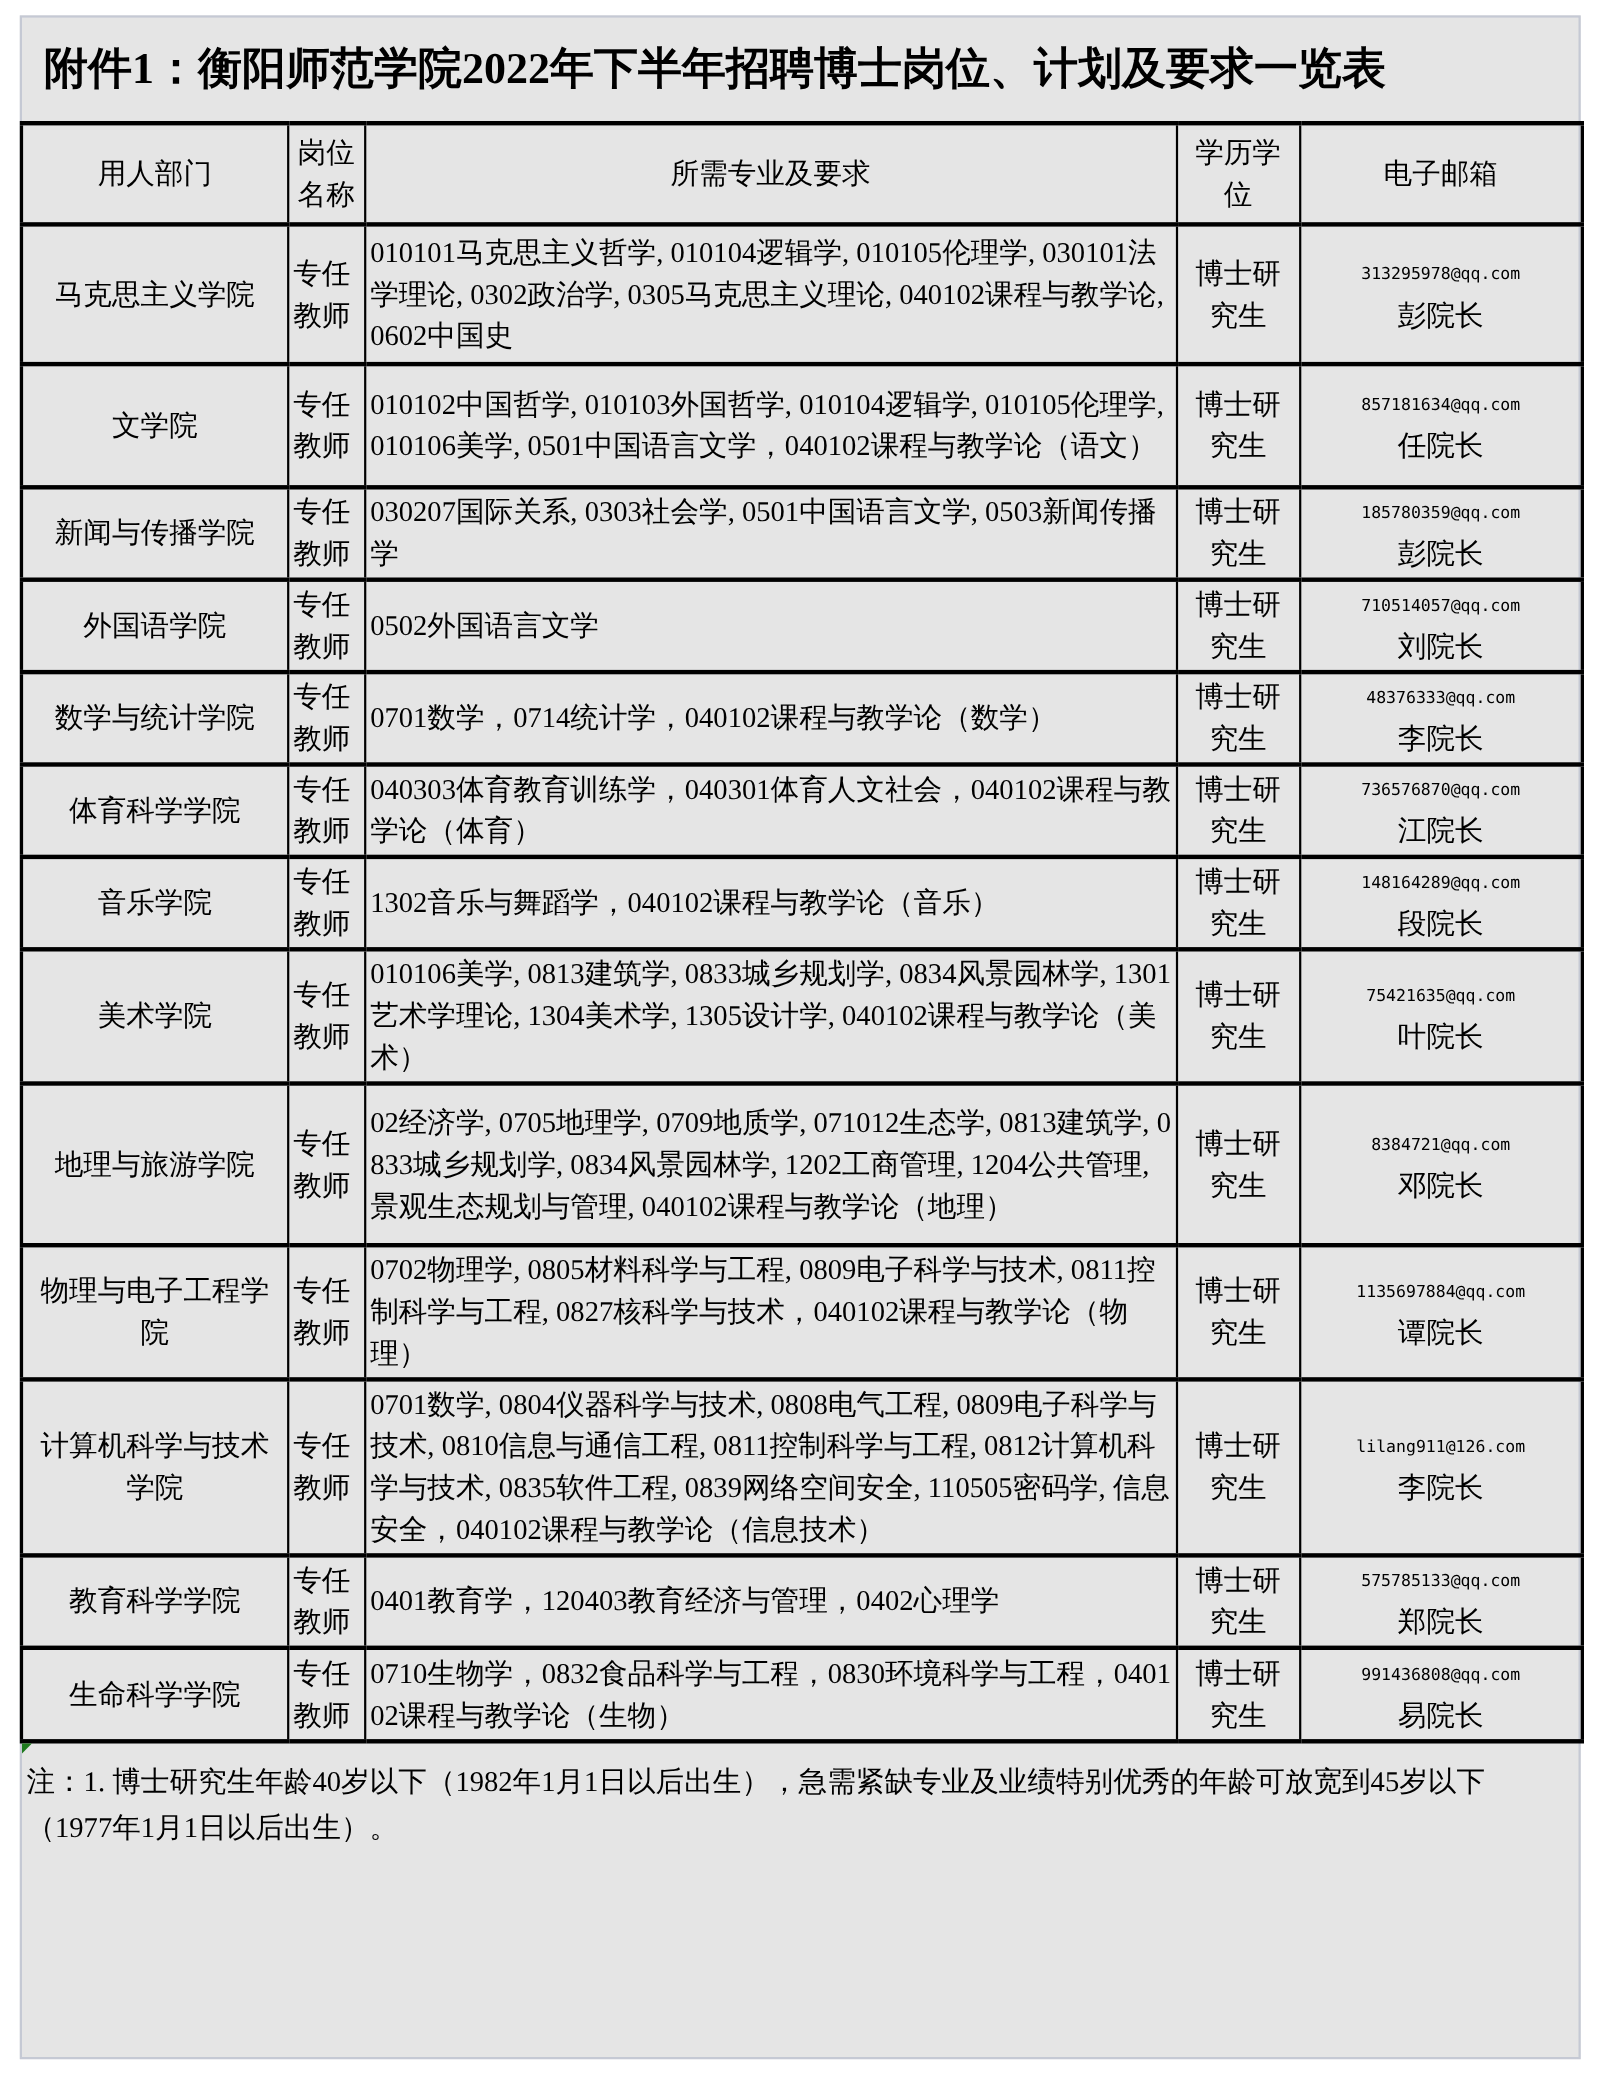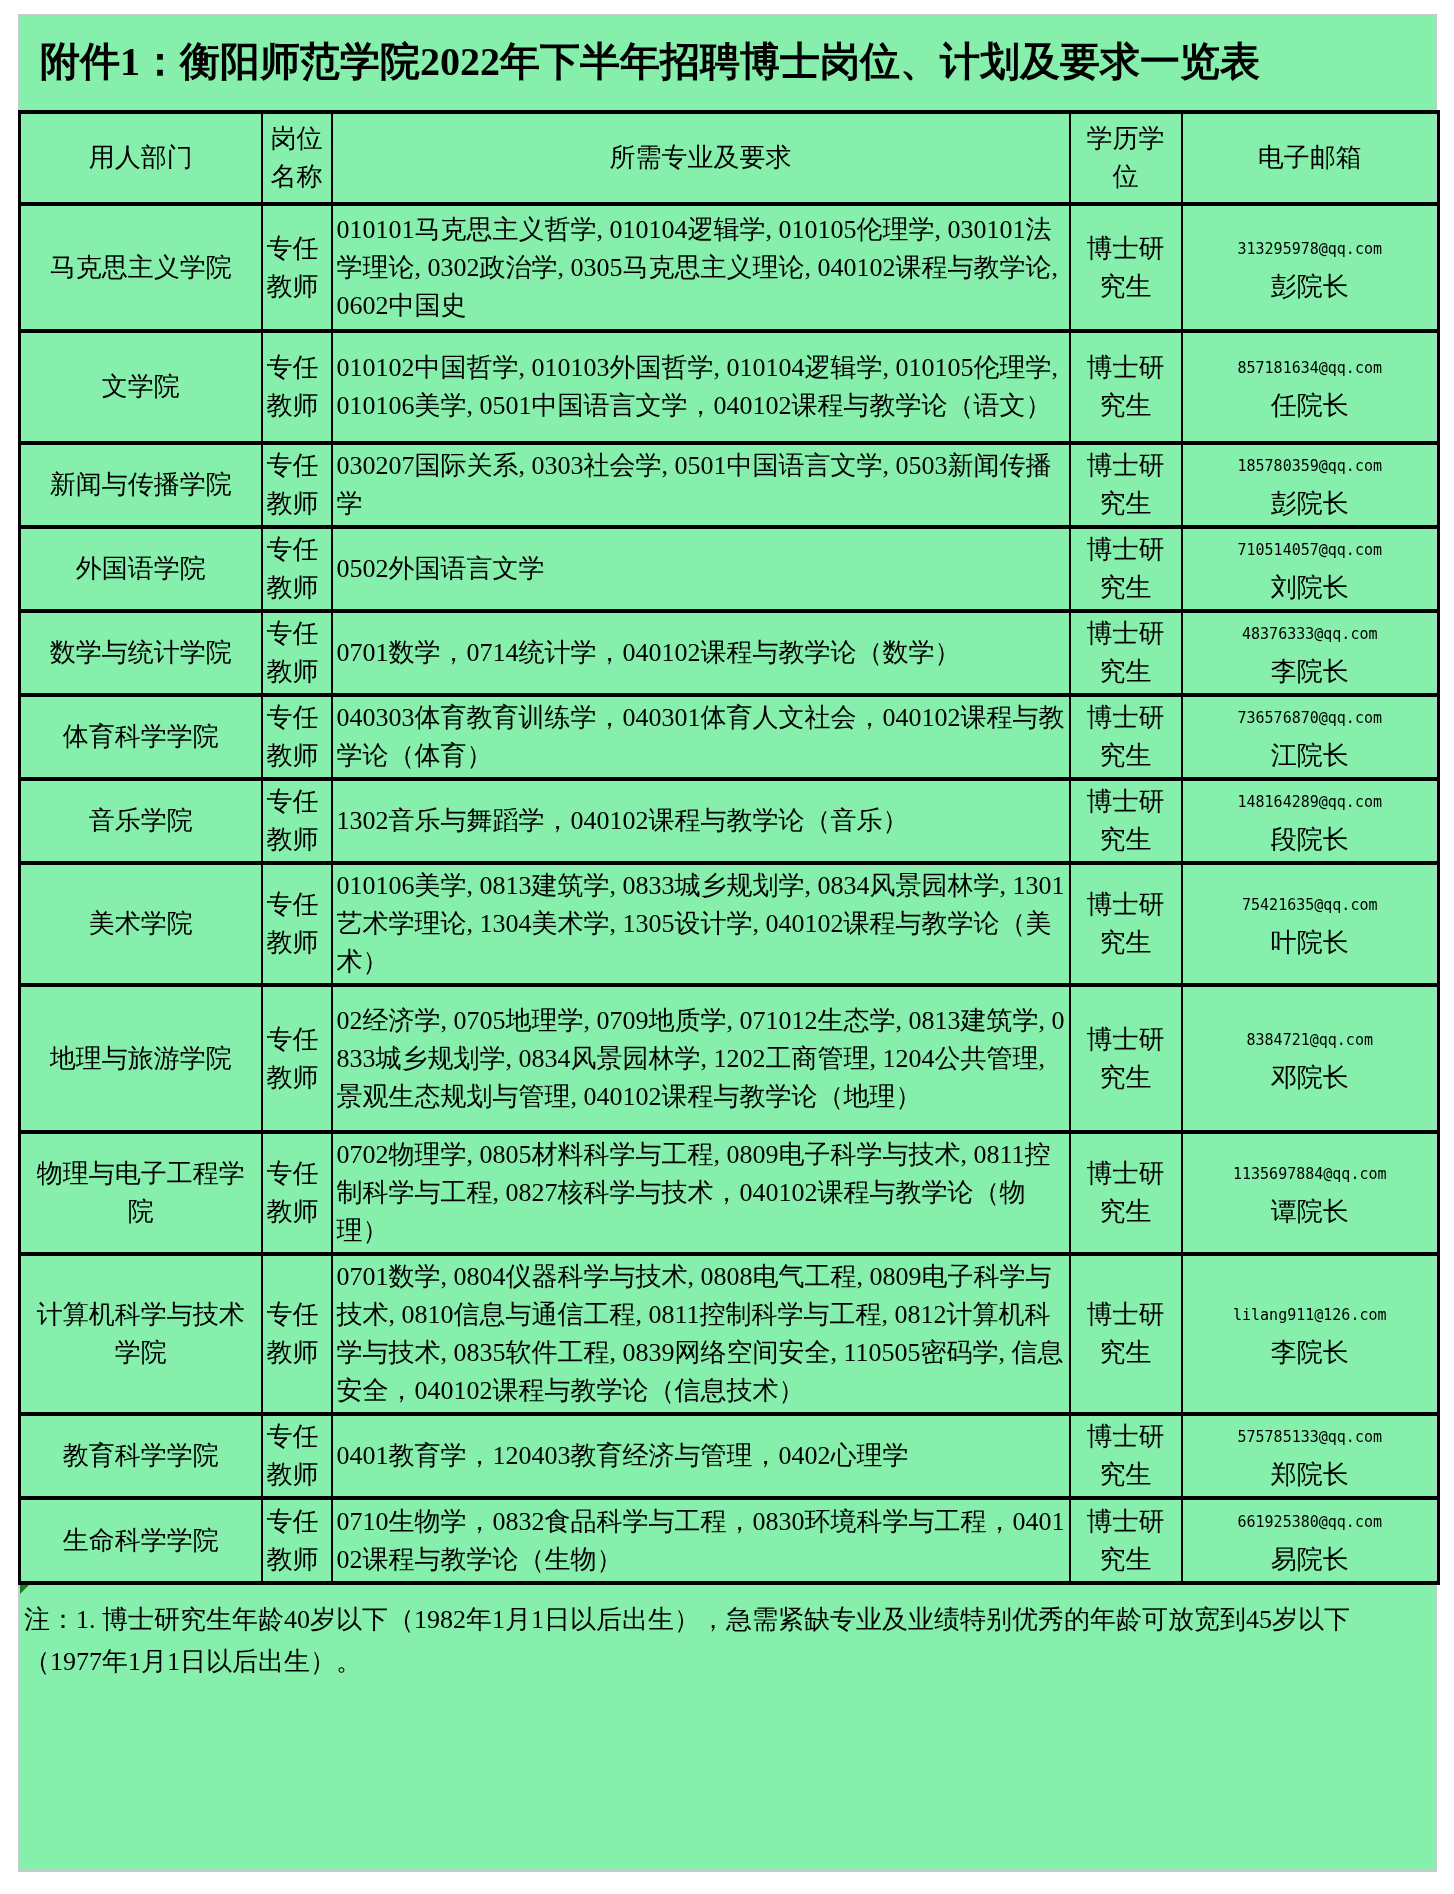--- a/index.html
+++ b/index.html
@@ -2,21 +2,21 @@
 <html><head>
 <meta charset="utf-8">
 <style>
   html,body{margin:0;padding:0;background:#ffffff;}
   body{
     width:1454px;height:1894px;position:relative;overflow:hidden;
     font-family:"Liberation Serif","DejaVu Serif",serif;color:#000;
   }
   .sheet-frame{
     position:absolute;left:18px;top:14px;width:1419px;height:1858px;
-    border:2px solid #c5c9d4;background:#86efac;box-sizing:border-box;
+    border:2px solid #c5c9d4;background:#e5e5e5;box-sizing:border-box;
   }
   .doc-title{
     height:94px;line-height:92px;font-size:40px;font-weight:bold;
     padding-left:20px;white-space:nowrap;overflow:hidden;
   }
   table.recruit{
     border-collapse:collapse;table-layout:fixed;width:1419px;
     margin-left:-2px; 
   }
   table.recruit td,table.recruit th{
@@ -190,21 +190,21 @@
       <div class="email-line">575785133@qq.com</div>
       <div class="contact-line">郑院长</div>
     </td>
   </tr>
         <tr style="height: 85px;">
     <td class="c-dept">生命科学学院</td>
     <td class="c-pos">专任教师</td>
     <td class="c-major">0710生物学，0832食品科学与工程，0830环境科学与工程，040102课程与教学论（生物）</td>
     <td class="c-degree">博士研究生</td>
     <td class="c-email">
-      <div class="email-line">661925380@qq.com</div>
+      <div class="email-line">991436808@qq.com</div>
       <div class="contact-line">易院长</div>
     </td>
   </tr>
       </tbody>
   </table>
 
   <div class="note-area">
     <span class="green-corner"></span>
     <span>注：1. 博士研究生年龄40岁以下（1982年1月1日以后出生），急需紧缺专业及业绩特别优秀的年龄可放宽到45岁以下（1977年1月1日以后出生）。</span>
   </div>

